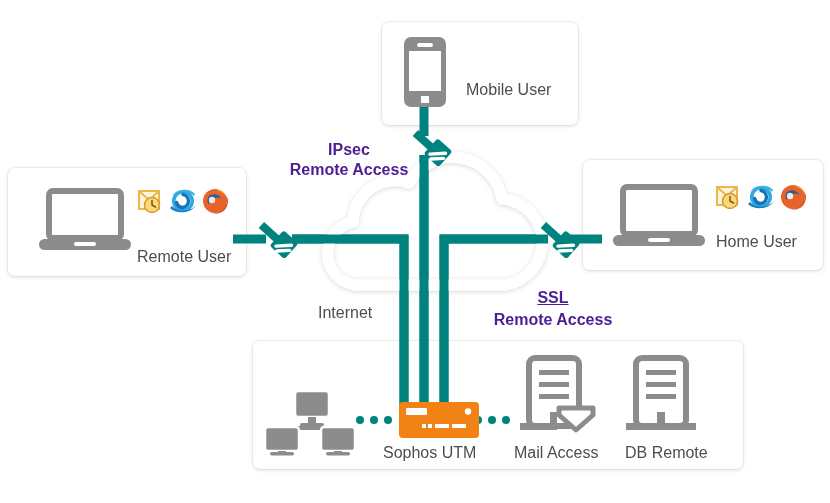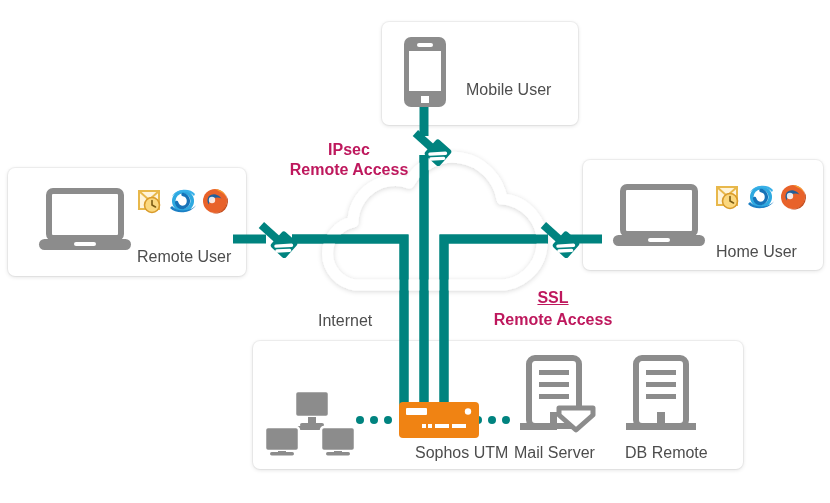--- a/index.html
+++ b/index.html
@@ -21,21 +21,21 @@
   }
 
   
   .lbl{
     position:absolute;
     color:#4d4d4d;
     font-size:16px;
     line-height:19px;
     white-space:nowrap;
   }
-  .lbl.teal{color:#be185d;font-weight:bold;text-align:center;}
+  .lbl.teal{color:#4c1d95;font-weight:bold;text-align:center;}
   .lbl.dev{font-size:16px;color:#4d4d4d;}
 
   
   svg.layer{position:absolute;left:0;top:0;width:830px;height:503px;overflow:visible;}
   svg.ic{position:absolute;overflow:visible;}
 </style>
 </head>
 <body>
 
 <div id="stage">
@@ -235,30 +235,30 @@
     <rect x="21" y="25" width="30" height="5" fill="#8C8C8C"></rect>
     <rect x="21" y="37" width="30" height="5" fill="#8C8C8C"></rect>
     <rect x="1" y="66" width="70" height="7" fill="#8C8C8C"></rect>
     <rect x="32" y="55" width="8" height="18" fill="#8C8C8C"></rect>
   </svg>
 
   <div class="lbl dev" style="left:466px;top:80px;">Mobile User</div>
 
   <div class="lbl dev" style="left:137px;top:247px;text-align:center;">Remote User</div>
 
-  <div class="lbl dev" style="left:716px;top:242px;text-align:right;">Home User</div>
-
-  <div class="lbl dev" style="left:318px;top:303px;margin-top:8px;">Internet</div>
+  <div class="lbl dev" style="left:716px;top:232px;text-align:right;">Home User</div>
+
+  <div class="lbl dev" style="left:318px;top:303px;">Internet</div>
 
   <div class="lbl teal" style="left:281px;top:140px;width:136px;">IPsec</div>
   <div class="lbl teal" style="left:281px;top:160px;width:136px;">Remote Access</div>
 
   <div class="lbl teal" style="left:490px;top:288px;width:126px;text-decoration:underline;">SSL</div>
   <div class="lbl teal" style="left:490px;top:310px;width:126px;">Remote Access</div>
 
-  <div class="lbl dev" style="left:383px;top:443px;margin-left:32px;">Sophos UTM</div>
-
-  <div class="lbl dev" style="left:514px;top:443px;">Mail Server</div>
+  <div class="lbl dev" style="left:383px;top:443px;">Sophos UTM</div>
+
+  <div class="lbl dev" style="left:514px;top:443px;">Mail Access</div>
 
   <div class="lbl dev" style="left:625px;top:443px;">DB Remote</div>
 
 
 </div>
 
 </body></html>

